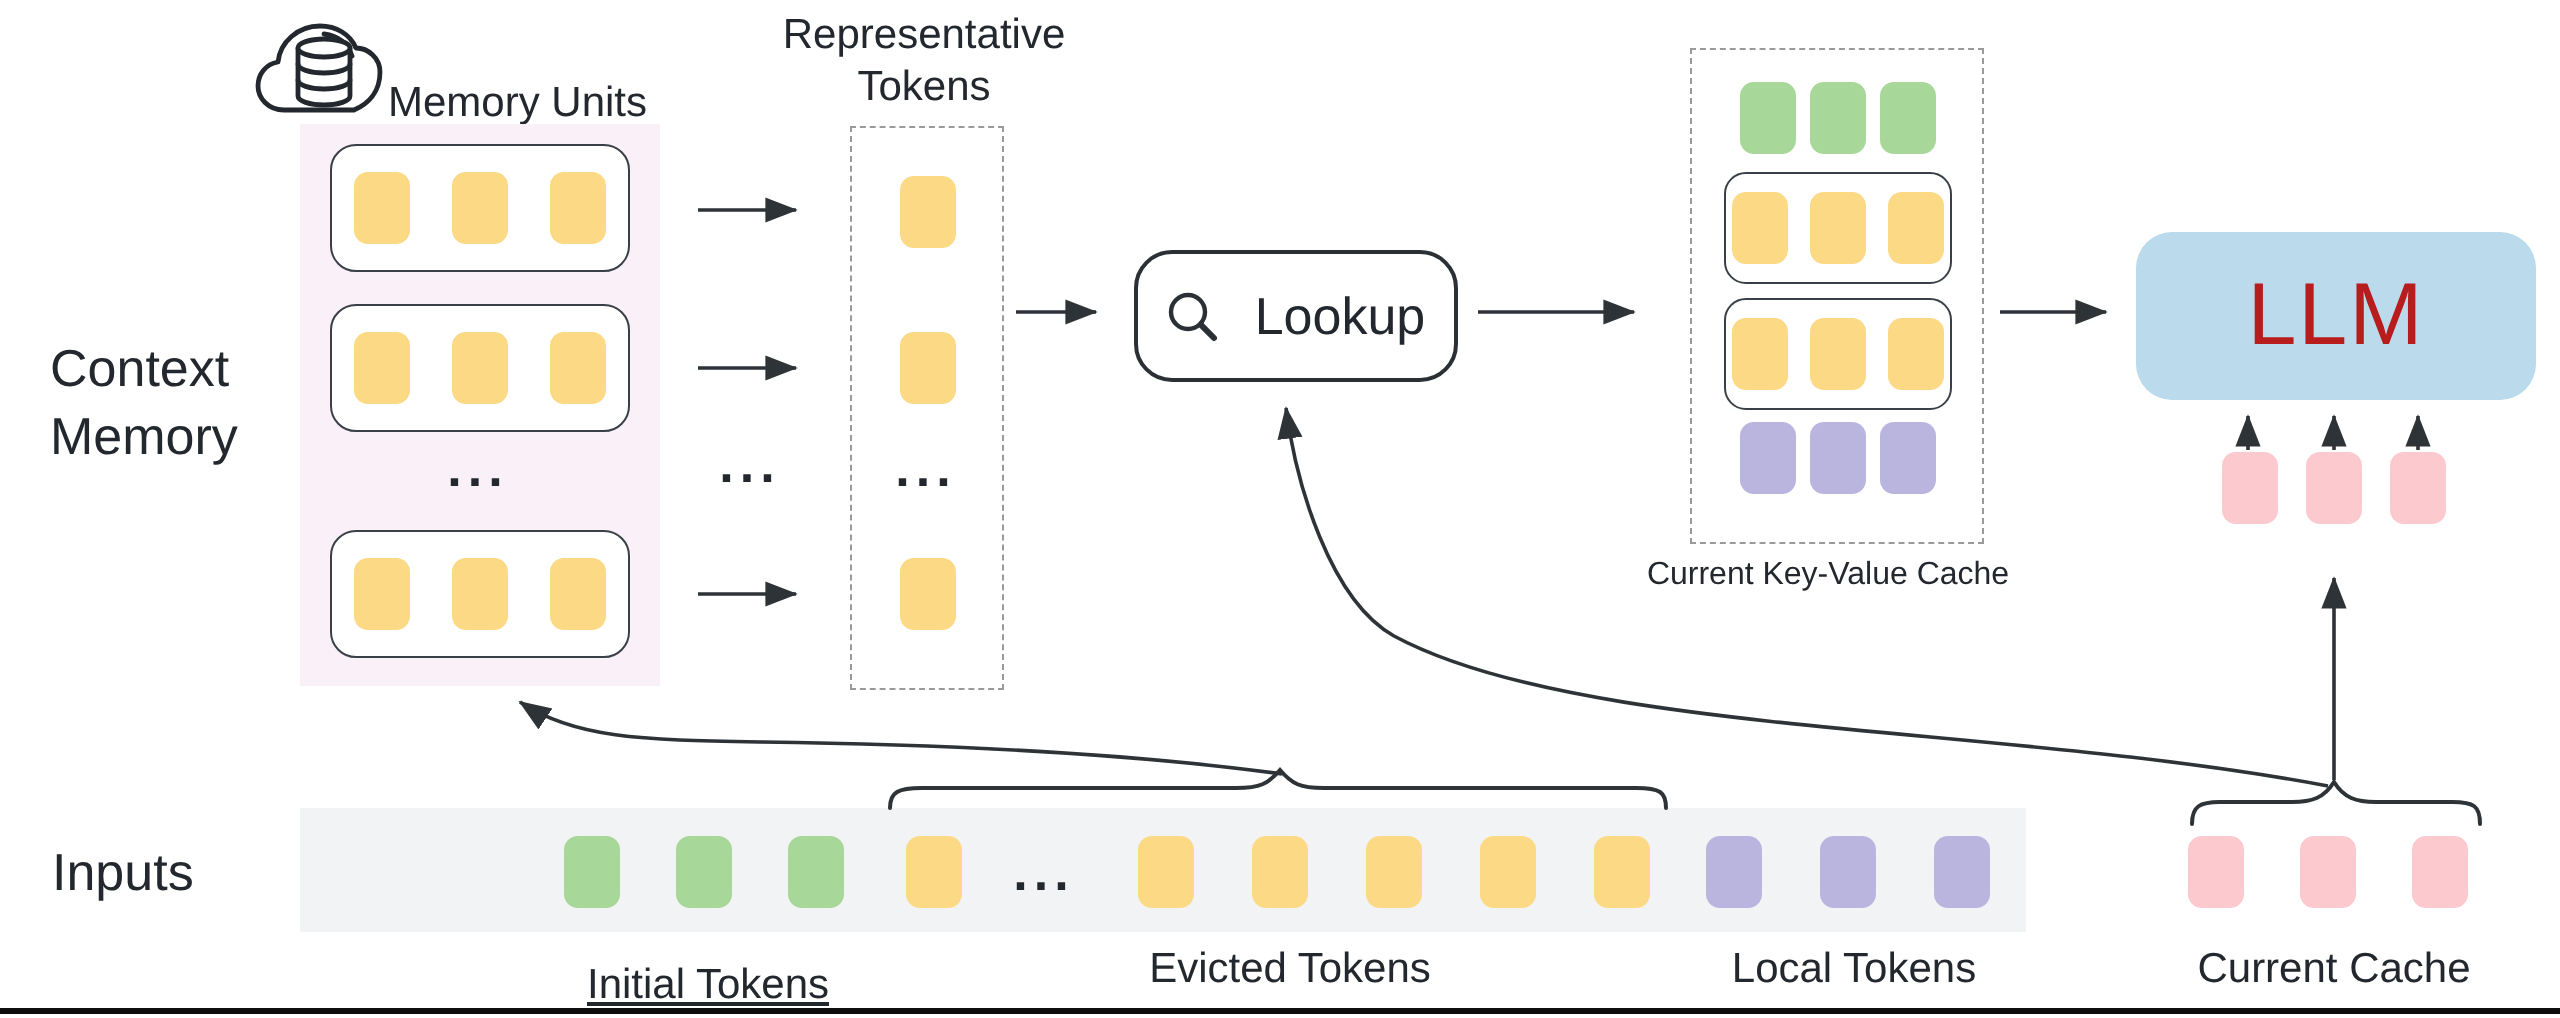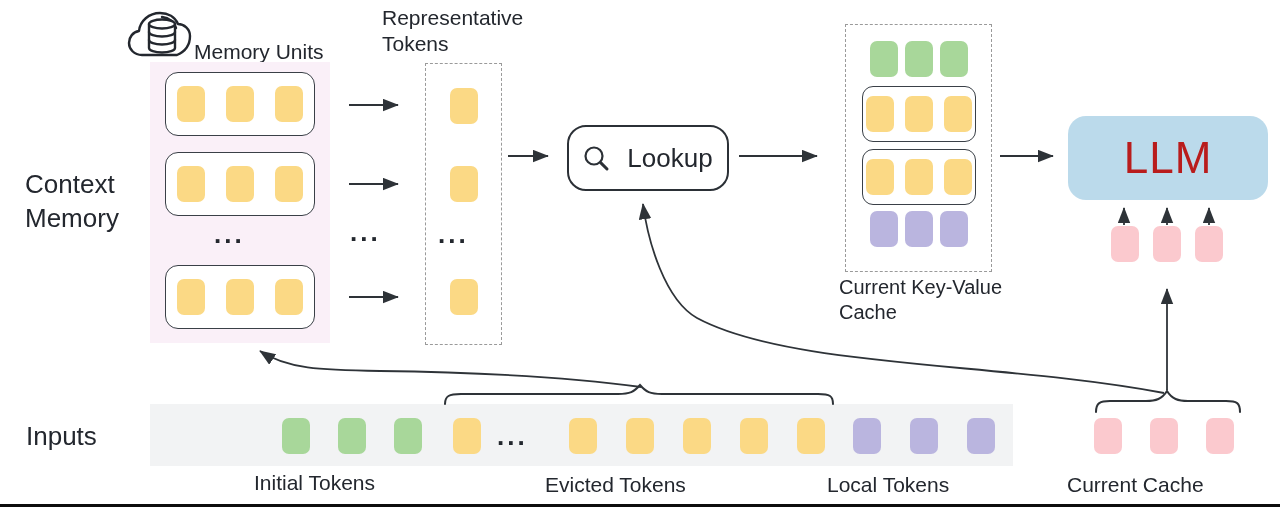--- a/index.html
+++ b/index.html
@@ -3,21 +3,21 @@
 <meta charset="utf-8">
 <style>
   html,body{margin:0;padding:0;background:#fff;}
   body{width:1280px;height:509px;position:relative;overflow:hidden;
        font-family:"Liberation Sans","DejaVu Sans",sans-serif;color:var(--ink,#23272e);}
   .abs{position:absolute;}
   .label{color:var(--ink);}
   .big-label{font-size:26px;line-height:34px;}
   .mid-label{font-size:21px;line-height:25px;}
   .small-label{font-size:18px;line-height:22px;}
-  .center{}
+  .center{text-align:center;}
   .tok{display:inline-block;width:28px;height:36px;border-radius:7px;flex:0 0 auto;}
   .yellow .tok{background:var(--yellow);}
   .green  .tok{background:var(--green);}
   .purple .tok{background:var(--purple);}
   .pinktok .tok{background:var(--pink);}
   .row{display:flex;align-items:center;justify-content:center;}
   .memory-box{background:var(--memory_bg);}
   .unit-box{background:#fff;border:1.4px solid #3a4047;border-radius:13px;
             display:flex;align-items:center;justify-content:center;gap:21px;}
   .dashed-box{border:1.4px dashed var(--dash);background:transparent;}
@@ -33,27 +33,27 @@
 </style>
 </head>
 <body>
 
 <div class="abs label big-label" style="left:25px;top:167px;width:112px;">Context Memory</div>
 
 <div class="abs label mid-label" style="left:194px;top:16px;margin-top:23px;">Memory Units</div>
 
 <div class="abs label mid-label center" style="left:382px;top:5px;width:160px;line-height:26px;">Representative Tokens</div>
 
-<div class="abs label mid-label center" style="left:839px;top:275px;width:220px;line-height:25px;font-size:20px;">Current Key-Value Cache</div>
+<div class="abs label mid-label center" style="left:804px;top:275px;width:220px;line-height:25px;font-size:16px;">Current Key-Value Cache</div>
 
 <div class="abs label big-label" style="left:26px;top:419px;">Inputs</div>
 
 <div class="abs label small-label" style="left:167px;top:411px;width:92px;">Past Key-Value</div>
 
-<div class="abs label mid-label center" style="left:254px;top:470px;width:200px;">Initial Tokens</div>
+<div class="abs label mid-label center" style="left:254px;top:480px;width:200px;text-decoration:underline;">Initial Tokens</div>
 <div class="abs label mid-label center" style="left:545px;top:472px;width:200px;">Evicted Tokens</div>
 <div class="abs label mid-label center" style="left:827px;top:472px;width:200px;">Local Tokens</div>
 <div class="abs label mid-label center" style="left:1067px;top:472px;width:200px;">Current Cache</div>
 
 <div class="abs memory-box" style="left:150px;top:62px;width:180px;height:281px;">
   <div class="abs unit-box yellow" style="left:15px;top:10px;width:148px;height:62px;">
       <span class="tok"></span>
       <span class="tok"></span>
       <span class="tok"></span>
     </div>

